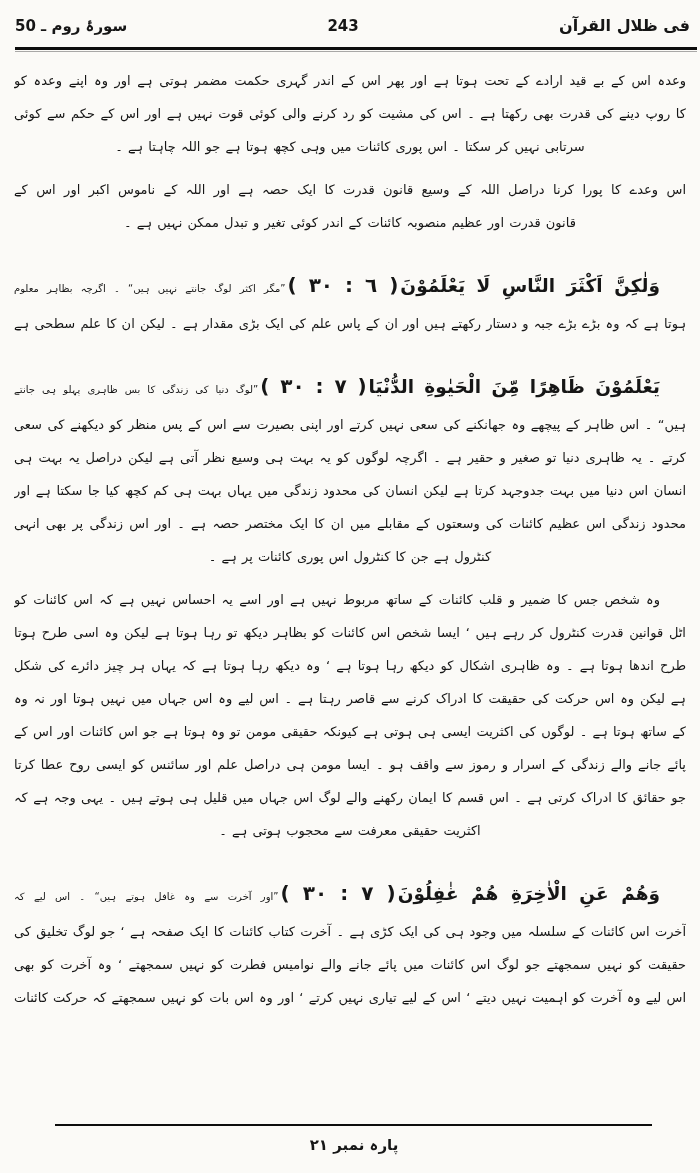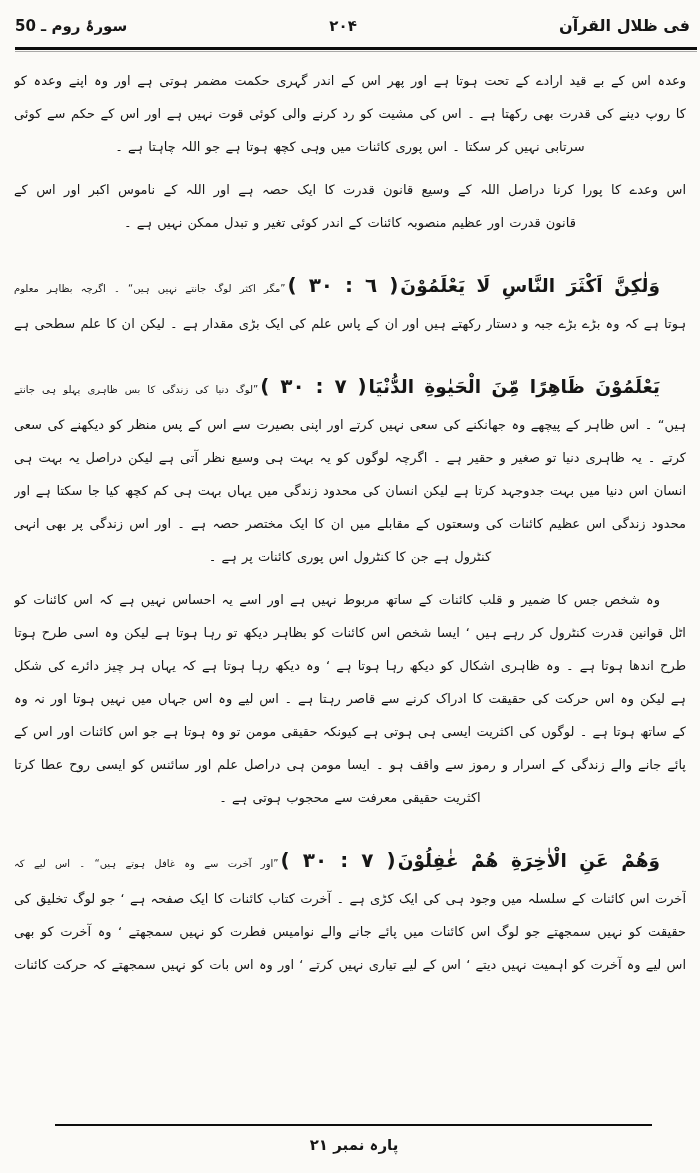--- a/index.html
+++ b/index.html
@@ -60,21 +60,21 @@
     text-align:center;font-size:15px;font-weight:700;
   }
 </style>
 </head>
 <body>
 
 <div class="page">
 
   <div class="hdr">
     <span class="title">فی ظلال القرآن</span>
-    <span class="pgnum">۲۰۴</span>
+    <span class="pgnum">243</span>
     <span class="surah">سورۂ روم ـ 50</span>
   </div>
 
   <div class="hdr-rule"></div>
 
   <div class="body">
       <div class="para">
         <div class="line">وعدہ اس کے بے قید ارادے کے تحت ہوتا ہے اور پھر اس کے اندر گہری حکمت مضمر ہوتی ہے اور وہ اپنے وعدہ کو حقیقت</div>
         <div class="line">کا روپ دینے کی قدرت بھی رکھتا ہے ۔ اس کی مشیت کو رد کرنے والی کوئی قوت نہیں ہے اور اس کے حکم سے کوئی</div>
         <div class="line center">سرتابی نہیں کر سکتا ۔ اس پوری کائنات میں وہی کچھ ہوتا ہے جو اللہ چاہتا ہے ۔</div>
@@ -95,20 +95,21 @@
         <div class="line">محدود زندگی اس عظیم کائنات کی وسعتوں کے مقابلے میں ان کا ایک مختصر حصہ ہے ۔ اور اس زندگی پر بھی انہی قوانین کا</div>
         <div class="line center">کنٹرول ہے جن کا کنٹرول اس پوری کائنات پر ہے ۔</div>
       </div>
       <div class="para">
         <div class="line indent">وہ شخص جس کا ضمیر و قلب کائنات کے ساتھ مربوط نہیں ہے اور اسے یہ احساس نہیں ہے کہ اس کائنات کو کچھ</div>
         <div class="line">اٹل قوانین قدرت کنٹرول کر رہے ہیں ‘ ایسا شخص اس کائنات کو بظاہر دیکھ تو رہا ہوتا ہے لیکن وہ اسی طرح ہوتا ہے جس</div>
         <div class="line">طرح اندھا ہوتا ہے ۔ وہ ظاہری اشکال کو دیکھ رہا ہوتا ہے ‘ وہ دیکھ رہا ہوتا ہے کہ یہاں ہر چیز دائرے کی شکل میں سرگرداں</div>
         <div class="line">ہے لیکن وہ اس حرکت کی حقیقت کا ادراک کرنے سے قاصر رہتا ہے ۔ اس لیے وہ اس جہاں میں نہیں ہوتا اور نہ وہ اس</div>
         <div class="line">کے ساتھ ہوتا ہے ۔ لوگوں کی اکثریت ایسی ہی ہوتی ہے کیونکہ حقیقی مومن تو وہ ہوتا ہے جو اس کائنات اور اس کے اندر</div>
         <div class="line">پائے جانے والے زندگی کے اسرار و رموز سے واقف ہو ۔ ایسا مومن ہی دراصل علم اور سائنس کو ایسی روح عطا کرتا ہے</div>
+        <div class="line">جو حقائق کا ادراک کرتی ہے ۔ اس قسم کا ایمان رکھنے والے لوگ اس جہاں میں قلیل ہی ہوتے ہیں ۔ یہی وجہ ہے کہ</div>
         <div class="line center">اکثریت حقیقی معرفت سے محجوب ہوتی ہے ۔</div>
       </div>
       <div class="para verse">
         <div class="line vline indent"><span class="seg-verse">وَهُمْ عَنِ الْاٰخِرَةِ هُمْ غٰفِلُوْنَ</span><span class="seg-ref">( ٧ : ٣٠ )</span><span class="seg-urdu">”اور آخرت سے وہ غافل ہوتے ہیں“ ۔ اس لیے کہ</span></div>
         <div class="line">آخرت اس کائنات کے سلسلہ میں وجود ہی کی ایک کڑی ہے ۔ آخرت کتاب کائنات کا ایک صفحہ ہے ‘ جو لوگ تخلیق کی</div>
         <div class="line">حقیقت کو نہیں سمجھتے جو لوگ اس کائنات میں پائے جانے والے نوامیس فطرت کو نہیں سمجھتے ‘ وہ آخرت کو بھی نہیں سمجھتے ۔</div>
         <div class="line">اس لیے وہ آخرت کو اہمیت نہیں دیتے ‘ اس کے لیے تیاری نہیں کرتے ‘ اور وہ اس بات کو نہیں سمجھتے کہ حرکت کائنات</div>
       </div>
     </div>
 

